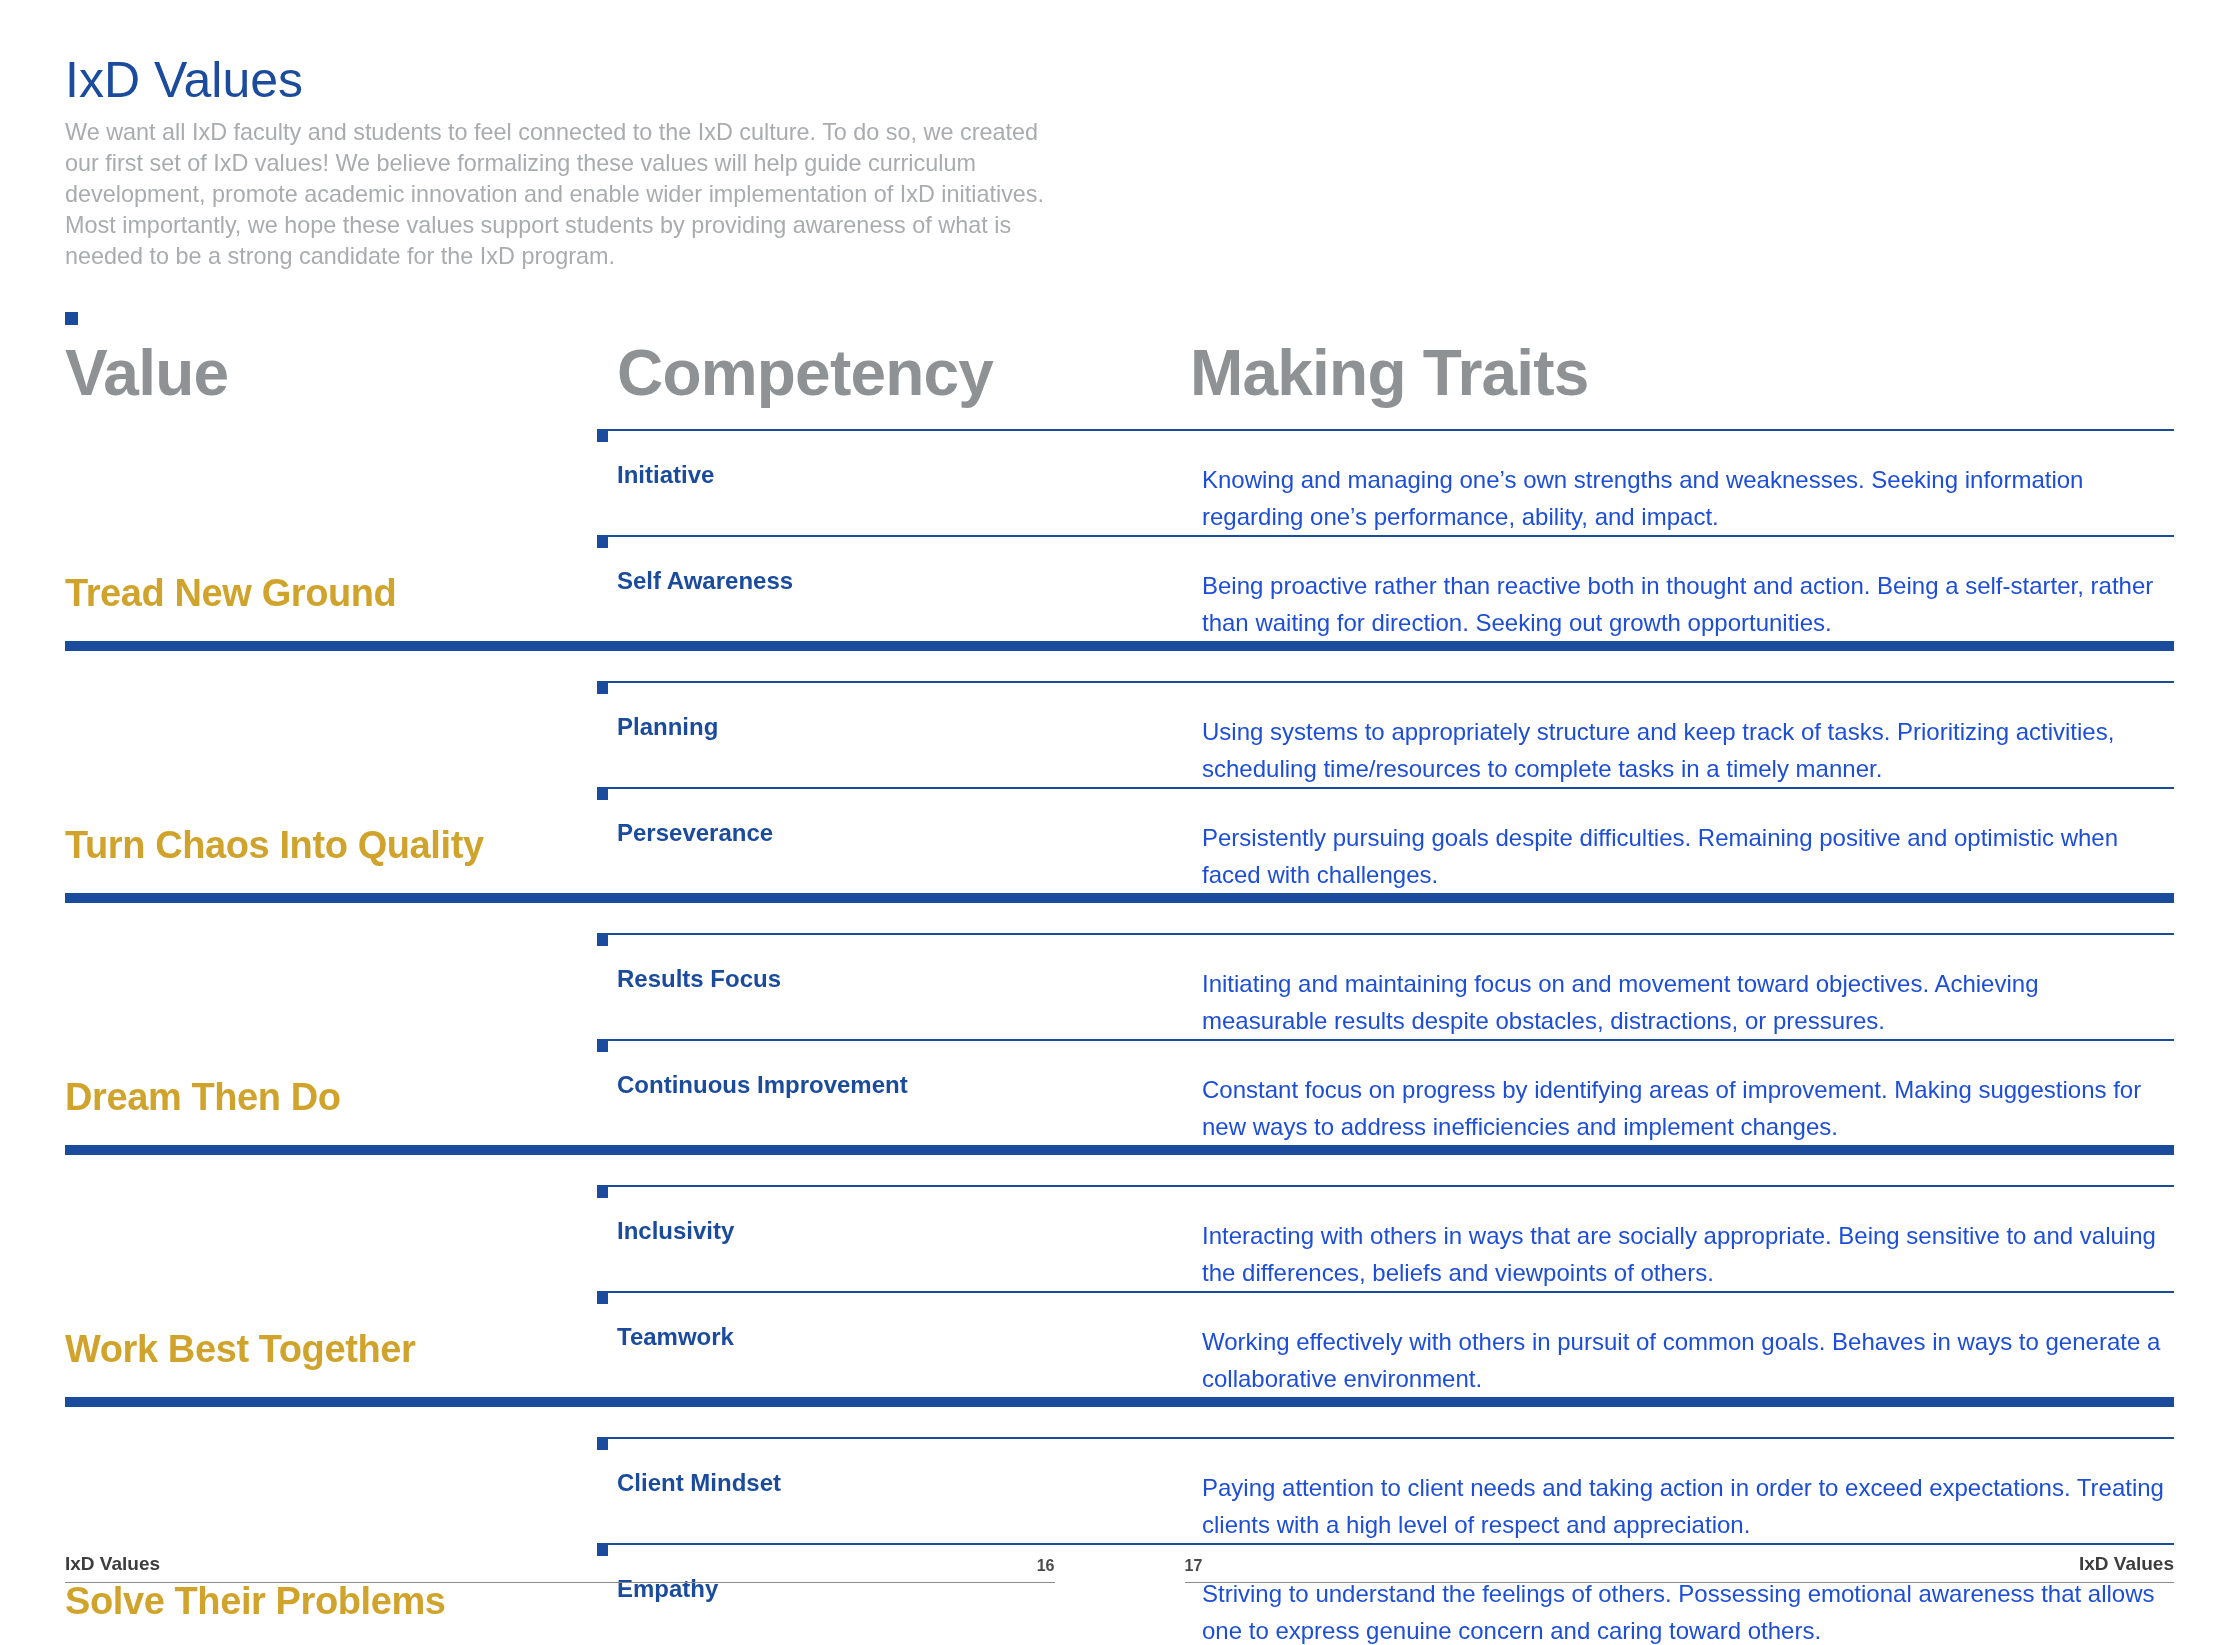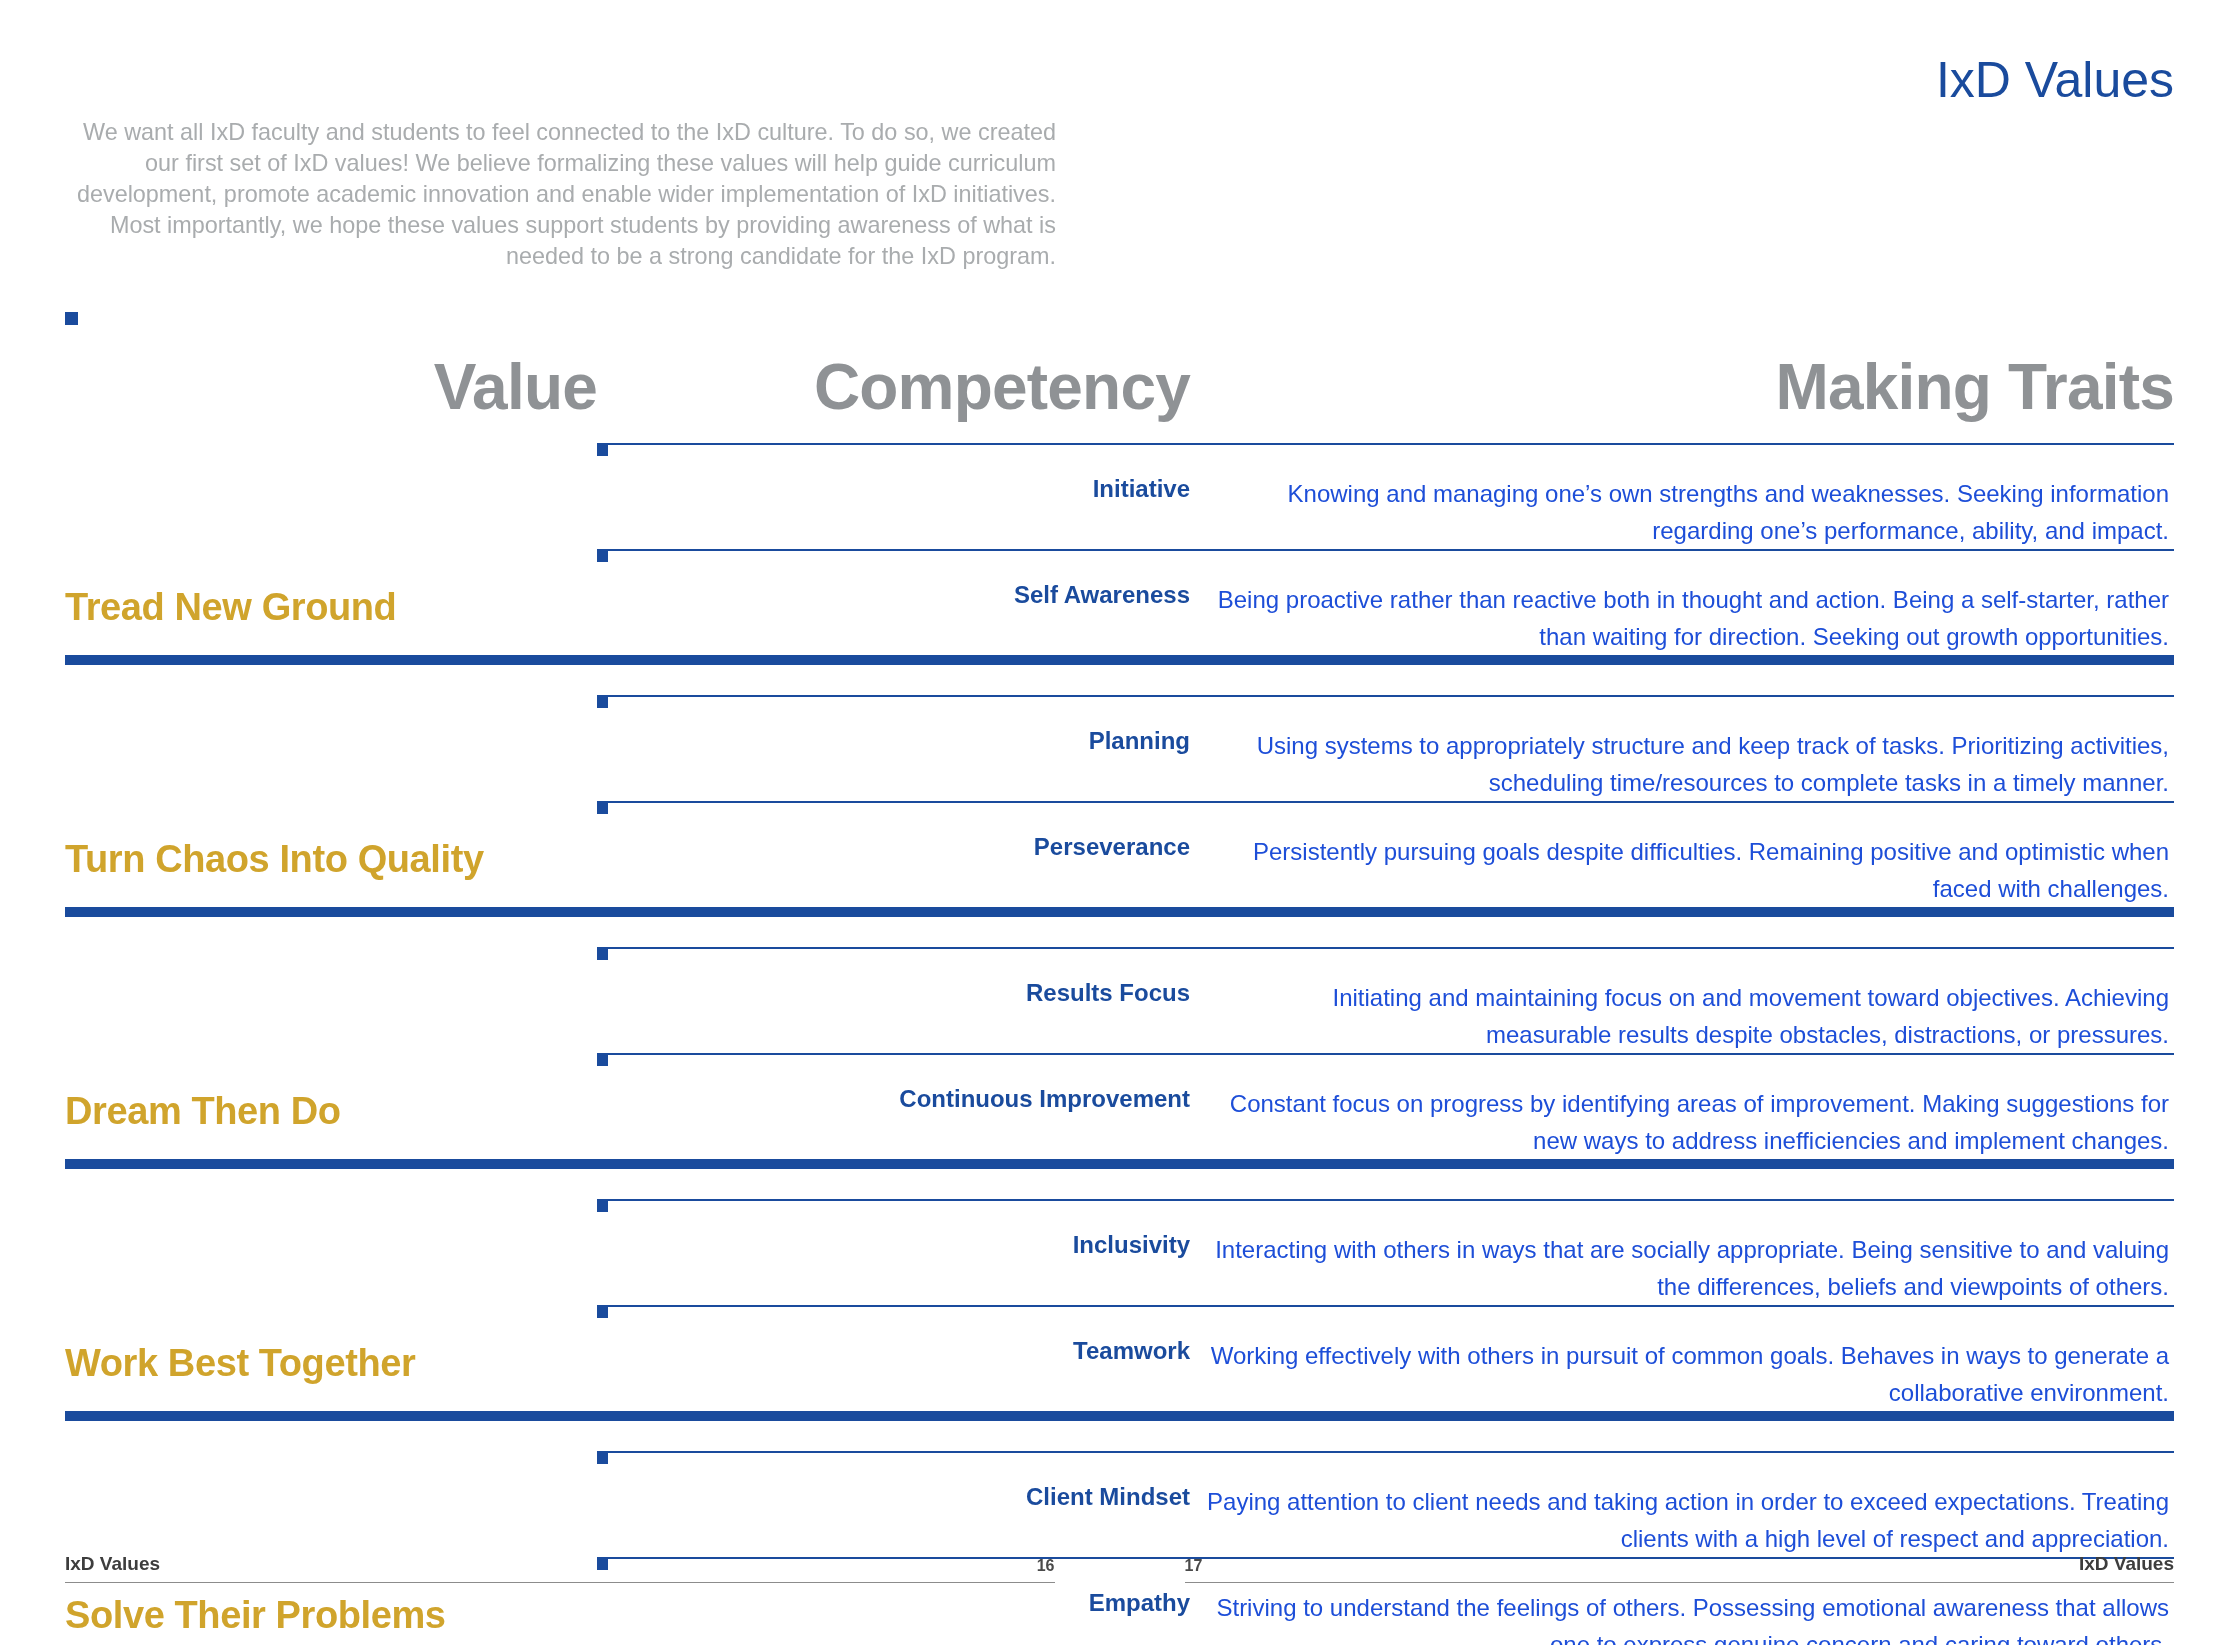--- a/index.html
+++ b/index.html
@@ -4,41 +4,40 @@
 <style>
   html,body { margin:0; padding:0; background:#ffffff; }
   .page {
     position:relative;
     width:2239px; height:1646px;
     box-sizing:border-box;
     background:#ffffff;
     font-family:"Liberation Sans", sans-serif;
     padding:54px 65px 0 65px;
     overflow:hidden;
-    text-align:right;
   }
   
   .doc-title {
     margin:0;
     font-size:50px; line-height:1.05;
     font-weight:500;
     color:#1a4b9d;
   }
   .intro {
     margin:10px 0 0 0;
     width:991px;
     font-size:23.4px; line-height:31px;
     color:#a9acae;
   }
   
   .table-head { margin-top:40px; }
   .sq { display:block; background:#1a4b9d; }
   .head-sq { width:13.4px; height:13.4px; }
   .col-headers {
-    margin-top:29px;
+    margin-top:15px;
     display:grid;
     grid-template-columns:532px 593px 1fr;
     align-items:end;
   }
   .colh {
     font-size:64px; line-height:1.05;
     font-weight:bold;
     color:#8f9295;
     letter-spacing:-0.8px;
   }

